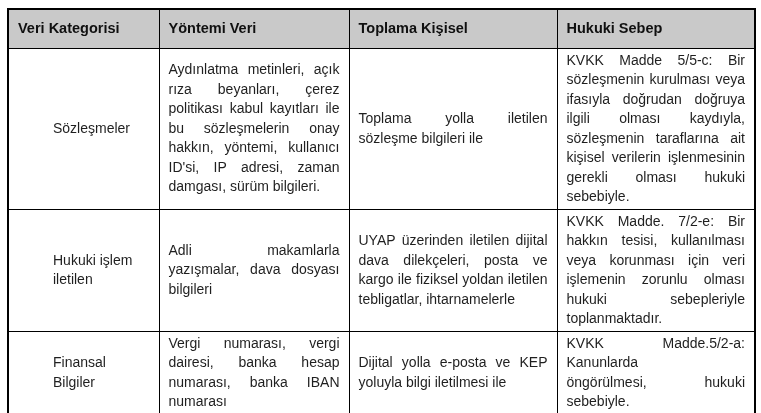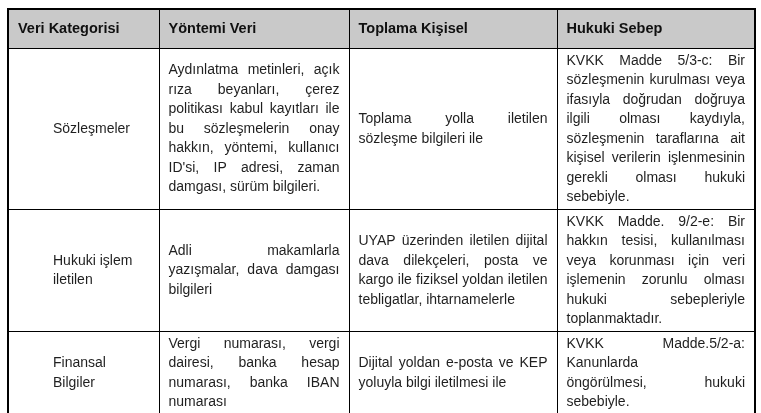--- a/index.html
+++ b/index.html
@@ -72,32 +72,32 @@
         <th>Yöntemi Veri</th>
         <th>Toplama Kişisel</th>
         <th>Hukuki Sebep</th>
       </tr>
     </thead>
     <tbody>
       <tr class="row-1">
         <td class="cell-left">Sözleşmeler</td>
         <td class="cell-just">Aydınlatma metinleri, açık rıza beyanları, çerez politikası kabul kayıtları ile bu sözleşmelerin onay hakkın, yöntemi, kullanıcı ID'si, IP adresi, zaman damgası, sürüm bilgileri.</td>
         <td class="cell-just">Toplama yolla iletilen sözleşme bilgileri ile</td>
-        <td class="cell-just">KVKK Madde 5/3-c: Bir sözleşmenin kurulması veya ifasıyla doğrudan doğruya ilgili olması kaydıyla, sözleşmenin taraflarına ait kişisel verilerin işlenmesinin gerekli olması hukuki sebebiyle.</td>
+        <td class="cell-just">KVKK Madde 5/5-c: Bir sözleşmenin kurulması veya ifasıyla doğrudan doğruya ilgili olması kaydıyla, sözleşmenin taraflarına ait kişisel verilerin işlenmesinin gerekli olması hukuki sebebiyle.</td>
       </tr>
       <tr class="row-2">
         <td class="cell-left">Hukuki işlem iletilen</td>
-        <td class="cell-just">Adli makamlarla yazışmalar, dava damgası bilgileri</td>
+        <td class="cell-just">Adli makamlarla yazışmalar, dava dosyası bilgileri</td>
         <td class="cell-just">UYAP üzerinden iletilen dijital dava dilekçeleri, posta ve kargo ile fiziksel yoldan iletilen tebligatlar, ihtarnamelerle</td>
-        <td class="cell-just">KVKK Madde. 9/2-e: Bir hakkın tesisi, kullanılması veya korunması için veri işlemenin zorunlu olması hukuki sebepleriyle toplanmaktadır.</td>
+        <td class="cell-just">KVKK Madde. 7/2-e: Bir hakkın tesisi, kullanılması veya korunması için veri işlemenin zorunlu olması hukuki sebepleriyle toplanmaktadır.</td>
       </tr>
       <tr class="row-3">
         <td class="cell-left">Finansal Bilgiler</td>
         <td class="cell-just">Vergi numarası, vergi dairesi, banka hesap numarası, banka IBAN numarası</td>
-        <td class="cell-just">Dijital yoldan e-posta ve KEP yoluyla bilgi iletilmesi ile</td>
+        <td class="cell-just">Dijital yolla e-posta ve KEP yoluyla bilgi iletilmesi ile</td>
         <td class="cell-preline">KVKK Madde.5/2-a:
 Kanunlarda
 öngörülmesi, hukuki
 sebebiyle.</td>
       </tr>
     </tbody>
   </table>
 </div>
 
 </body></html>

